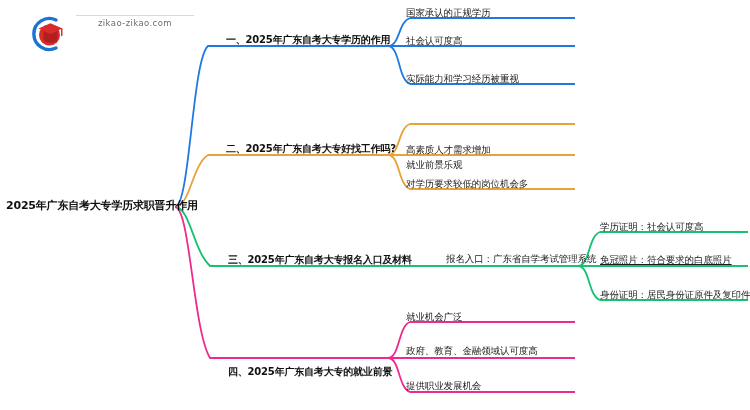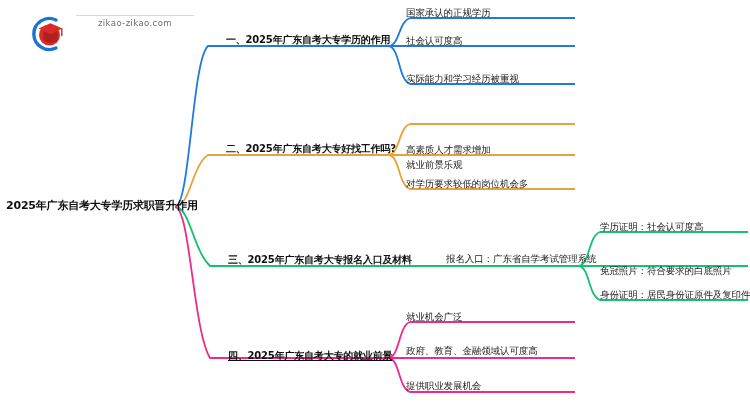--- a/index.html
+++ b/index.html
@@ -162,19 +162,19 @@
 <div class="node node-l2" style="left:406px; top:74px;">实际能力和学习经历被重视</div>
 
 <div class="node node-l1" style="left:226px; top:143px;">二、2025年广东自考大专好找工作吗?</div>
 <div class="node node-l2" style="left:406px; top:114px;margin-top:46px;">就业前景乐观</div>
 <div class="node node-l2" style="left:406px; top:145px;">高素质人才需求增加</div>
 <div class="node node-l2" style="left:406px; top:179px;">对学历要求较低的岗位机会多</div>
 
 <div class="node node-l1" style="left:228px; top:254px;">三、2025年广东自考大专报名入口及材料</div>
 <div class="node node-l2" style="left:398px; top:254px;margin-left:48px;">报名入口：广东省自学考试管理系统</div>
 <div class="node node-l3" style="left:600px; top:222px;">学历证明：社会认可度高</div>
-<div class="node node-l3" style="left:600px; top:266px;">免冠照片：符合要求的白底照片</div>
+<div class="node node-l3" style="left:600px; top:255px;text-decoration:underline;">免冠照片：符合要求的白底照片</div>
 <div class="node node-l3" style="left:600px; top:290px;">身份证明：居民身份证原件及复印件</div>
 
-<div class="node node-l1" style="left:228px; top:350px;text-decoration:underline;">四、2025年广东自考大专的就业前景</div>
+<div class="node node-l1" style="left:228px; top:366px;">四、2025年广东自考大专的就业前景</div>
 <div class="node node-l2" style="left:406px; top:312px;">就业机会广泛</div>
 <div class="node node-l2" style="left:406px; top:346px;">政府、教育、金融领域认可度高</div>
 <div class="node node-l2" style="left:406px; top:381px;">提供职业发展机会</div>
 
 </body></html>

